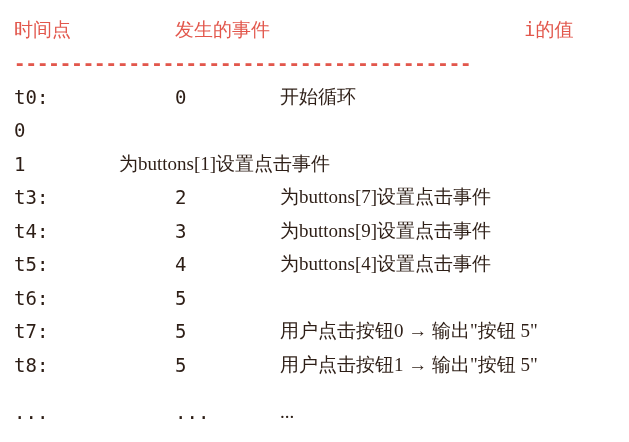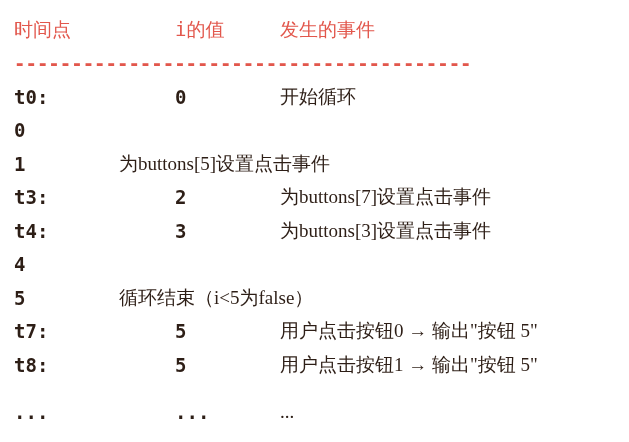--- a/index.html
+++ b/index.html
@@ -33,74 +33,76 @@
   .col.value { width: 105px; flex: 0 0 105px; }
   .col.event { flex: 1 1 auto; }
   .header .col { color: #e2574c; }
   .separator {
     color: #e2574c;
     font-weight: 700;
     letter-spacing: 0px;
     overflow: hidden;
   }
   .body-row .col.time,
-  .body-row .col.value { font-weight: 700; }
+  .body-row .col.value { font-weight: 400; }
   .body-row .col.event { font-weight: 400; font-family: Liberation Serif, serif; }
   
   .rows-host .body-row:last-child { margin-top: 14px; }
 </style>
 </head>
 <body>
 
 <div class="sheet">
 
   <div class="row header">
     <span class="col time">时间点</span>
+    <span class="col event">发生的事件</span>
     <span class="col value">i的值</span>
-    <span class="col event">发生的事件</span>
   </div>
 
   <div class="row separator">----------------------------------------</div>
 
   <div class="rows-host">
 
       <div class="row body-row">
         <span class="col time">t0:</span>
         <span class="col value">0</span>
         <span class="col event">开始循环</span>
       </div>
 
       <div class="row body-row">
         <span class="col value">0</span>
       </div>
 
       <div class="row body-row">
         <span class="col value">1</span>
-        <span class="col event">为buttons[5]设置点击事件</span>
+        <span class="col event">为buttons[1]设置点击事件</span>
       </div>
 
       <div class="row body-row">
         <span class="col time">t3:</span>
         <span class="col value">2</span>
         <span class="col event">为buttons[7]设置点击事件</span>
       </div>
 
       <div class="row body-row">
         <span class="col time">t4:</span>
         <span class="col value">3</span>
-        <span class="col event">为buttons[3]设置点击事件</span>
+        <span class="col event">为buttons[9]设置点击事件</span>
       </div>
 
       <div class="row body-row">
+        <span class="col time">t5:</span>
         <span class="col value">4</span>
+        <span class="col event">为buttons[4]设置点击事件</span>
       </div>
 
       <div class="row body-row">
+        <span class="col time">t6:</span>
         <span class="col value">5</span>
-        <span class="col event">循环结束（i&lt;5为false）</span>
       </div>
 
       <div class="row body-row">
         <span class="col time">t7:</span>
         <span class="col value">5</span>
         <span class="col event">用户点击按钮0 → 输出"按钮 5"</span>
       </div>
 
       <div class="row body-row">
         <span class="col time">t8:</span>

